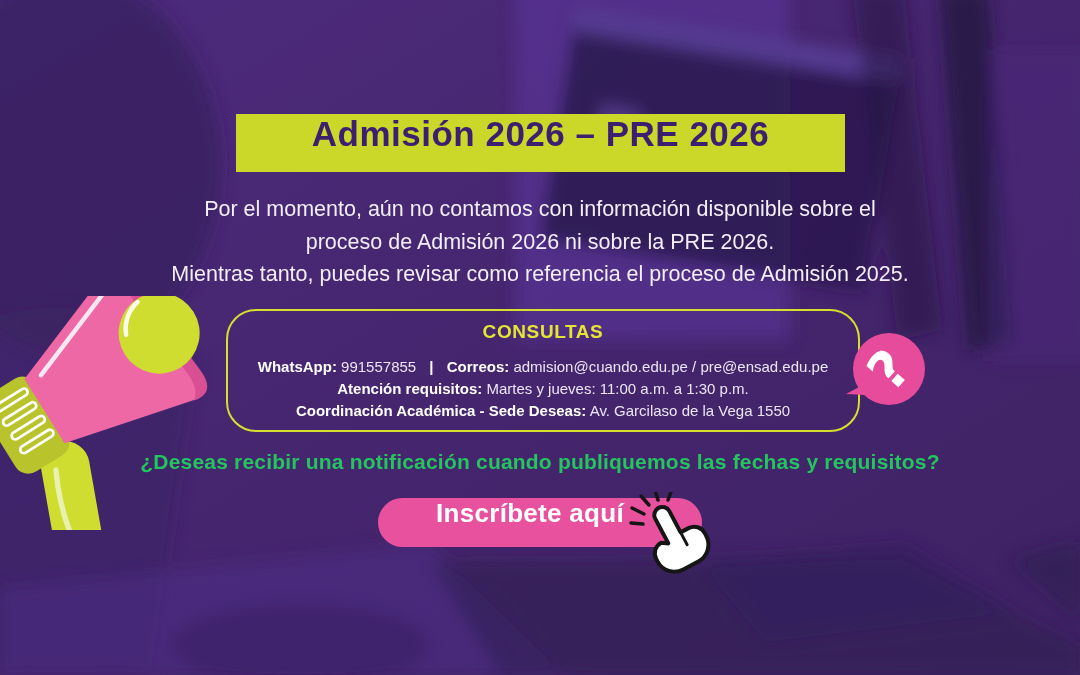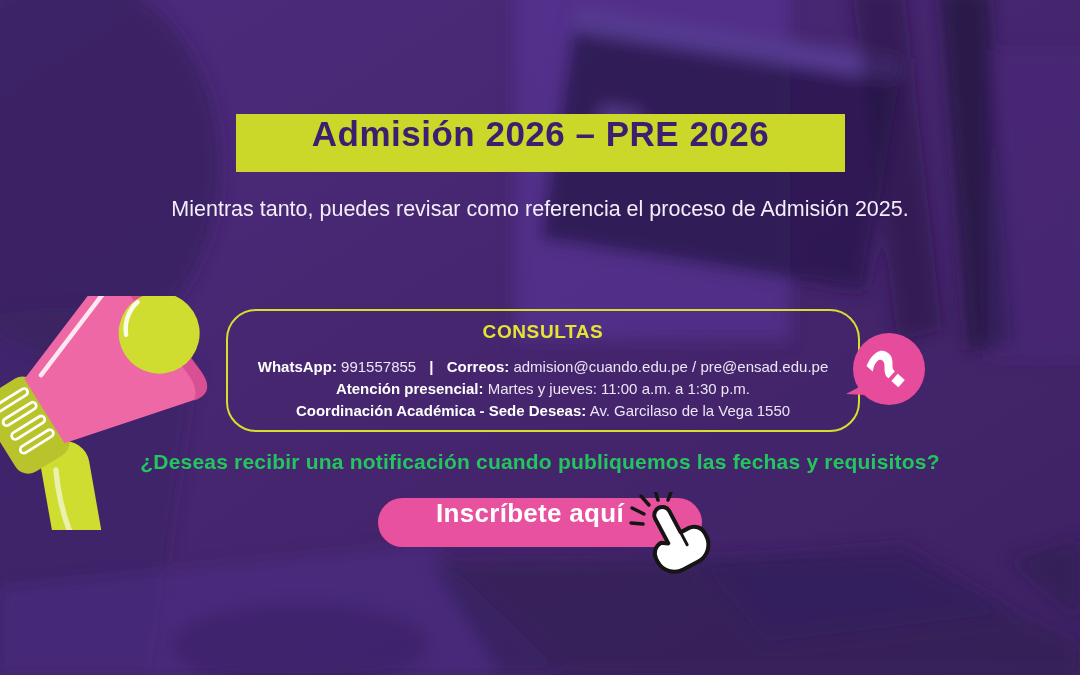--- a/index.html
+++ b/index.html
@@ -91,34 +91,36 @@
       <ellipse cx="300" cy="645" rx="130" ry="42" fill="#3a2162" opacity="0.55"></ellipse>
       <path d="M1010,560 L1080,540 L1080,620 Z" fill="#2c1a50" opacity="0.6"></path>
     </g>
   </svg>
 
   <div class="title-banner">
     <span class="title">Admisión 2026 – PRE 2026</span>
   </div>
 
   <div class="intro">
+    <div>Por el momento, aún no contamos con información disponible sobre el</div>
+    <div>proceso de Admisión 2026 ni sobre la PRE 2026.</div>
     <div>Mientras tanto, puedes revisar como referencia el proceso de Admisión 2025.</div>
   </div>
 
   <div class="consultas-box">
     <div class="consultas-title">CONSULTAS</div>
     <div class="consultas-line">
       <span class="lbl">WhatsApp:</span>
       <span>991557855</span>
       <span class="sep">|</span>
       <span class="lbl">Correos:</span>
       <span>admision@cuando.edu.pe / pre@ensad.edu.pe</span>
     </div>
     <div class="consultas-line">
-      <span class="lbl">Atención presencial:</span>
+      <span class="lbl">Atención requisitos:</span>
       <span>Martes y jueves: 11:00 a.m. a 1:30 p.m.</span>
     </div>
     <div class="consultas-line">
       <span class="lbl">Coordinación Académica - Sede Deseas:</span>
       <span>Av. Garcilaso de la Vega 1550</span>
     </div>
   </div>
 
   <svg class="bubble-svg" viewBox="0 0 92 92" aria-hidden="true">
     <path d="M8,66 L42,48 L46,68 Z" fill="#e74b9b"></path>

